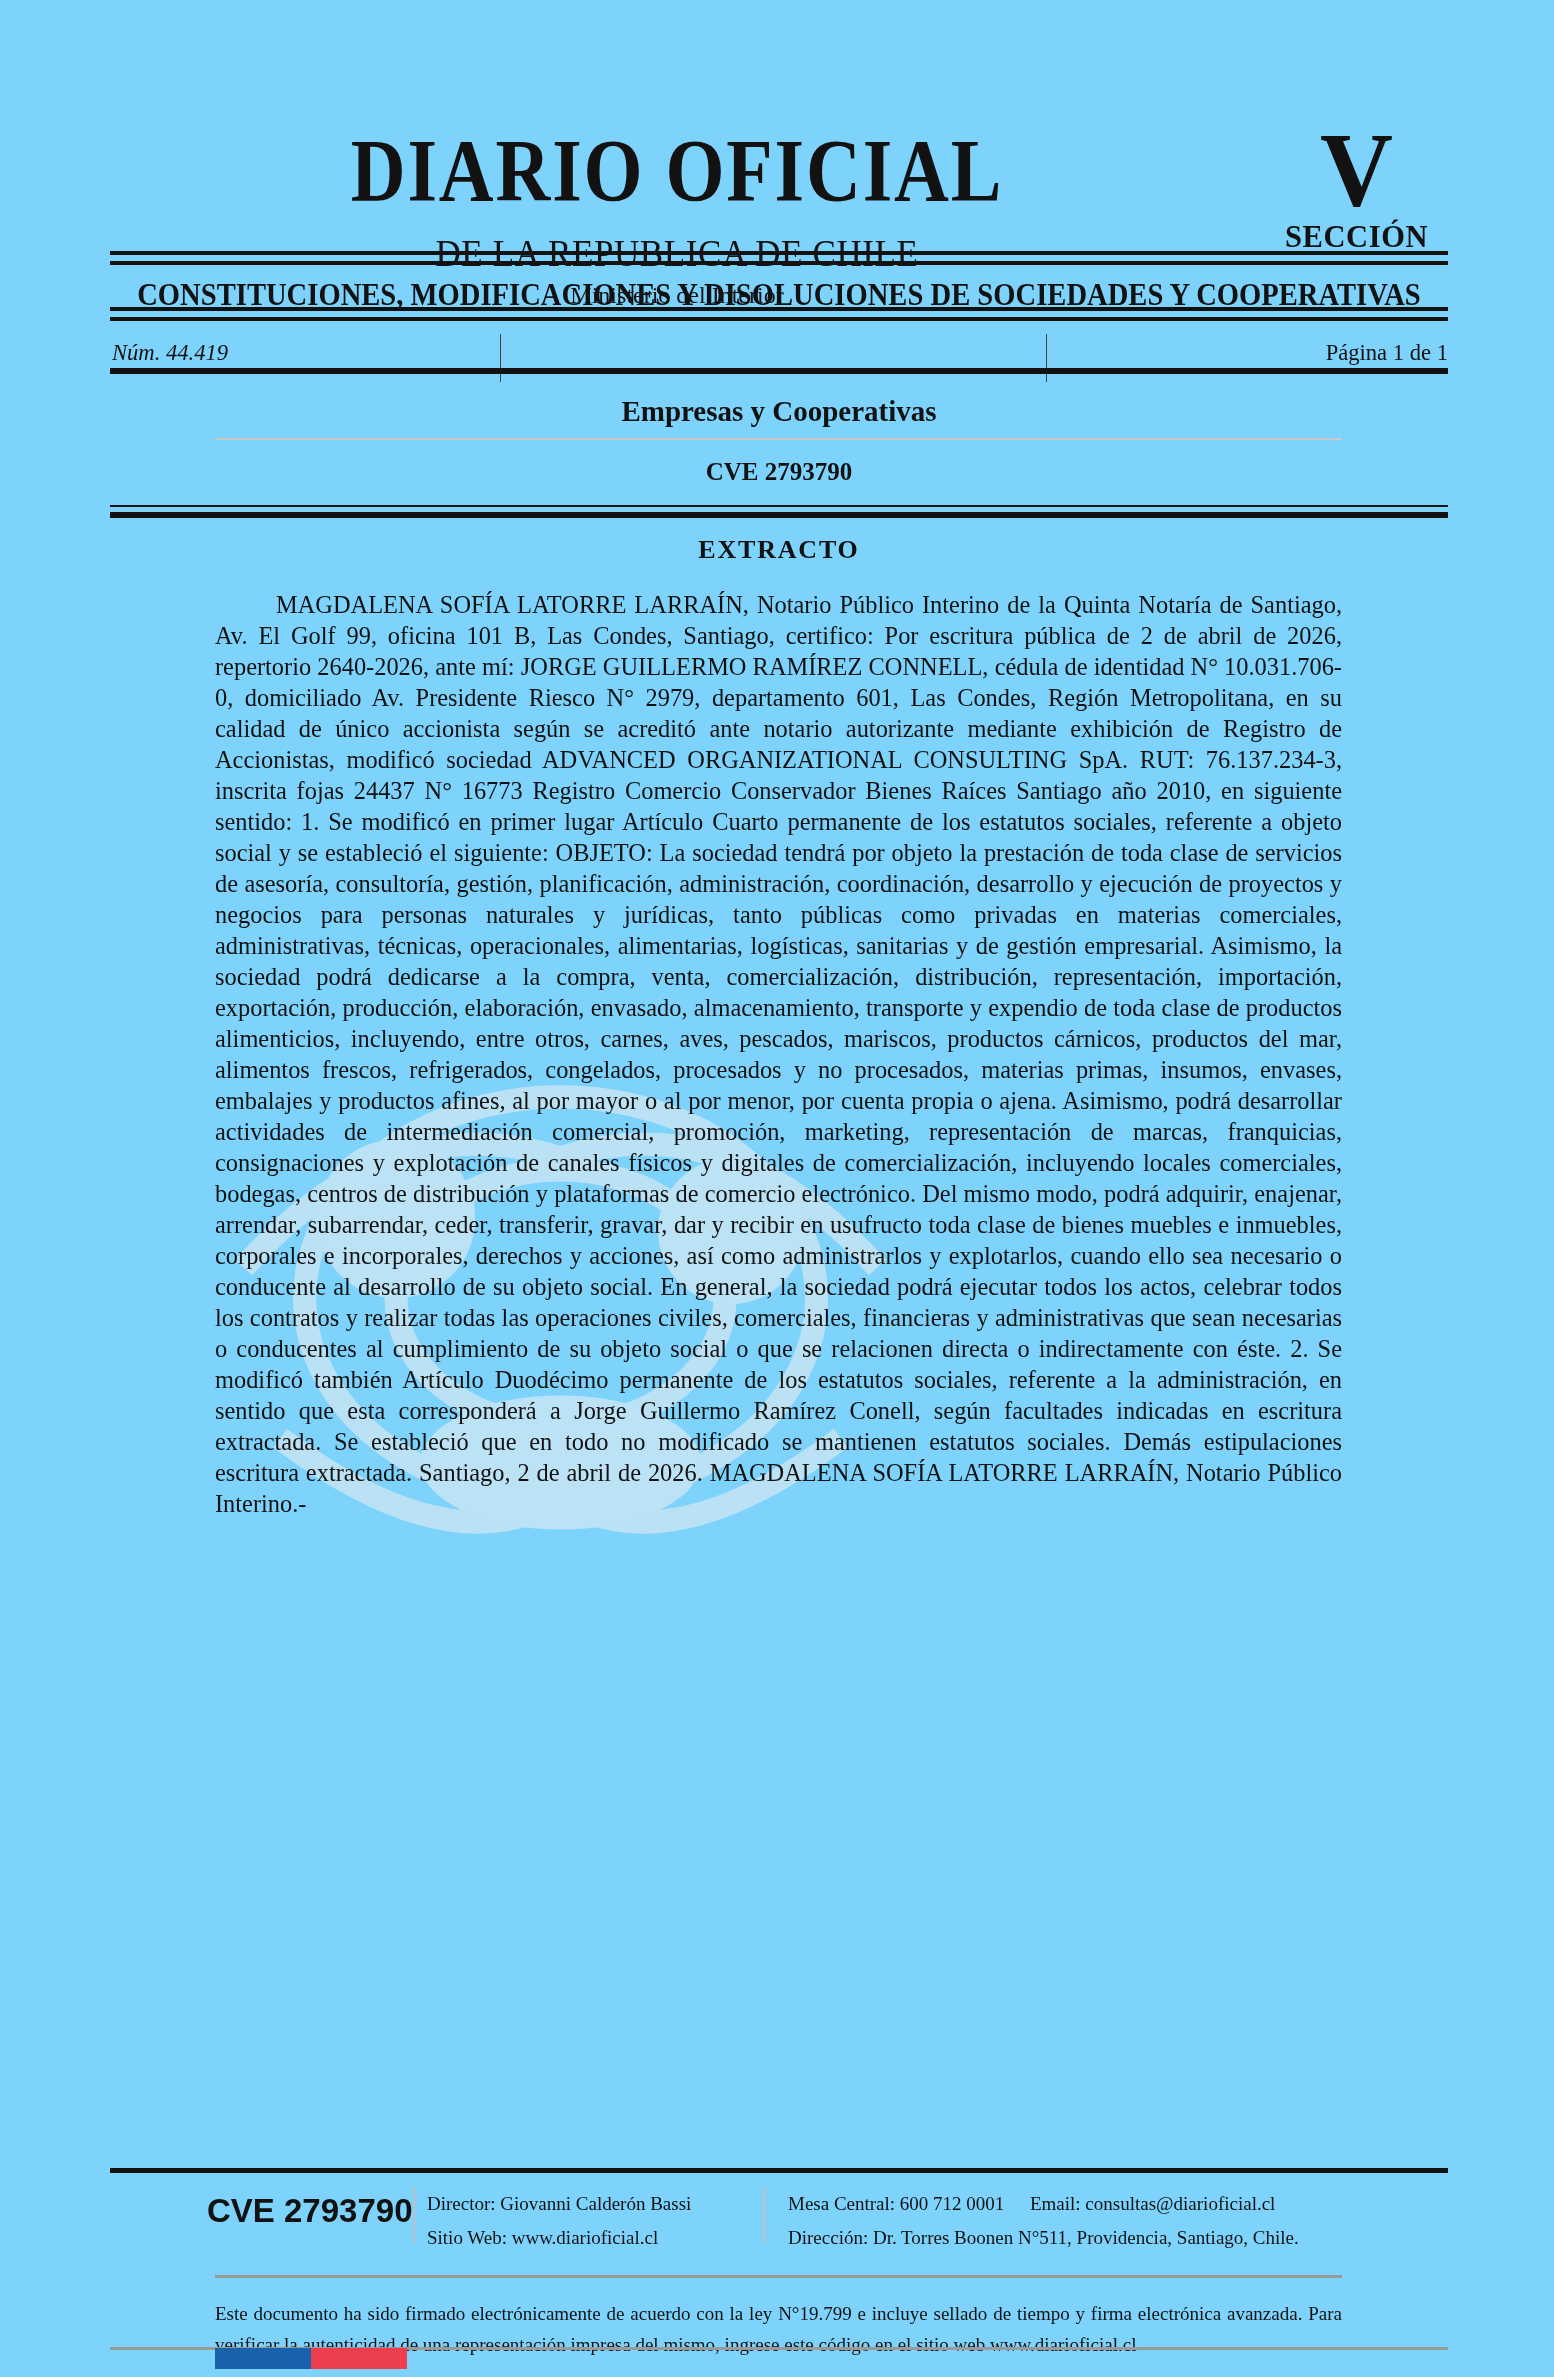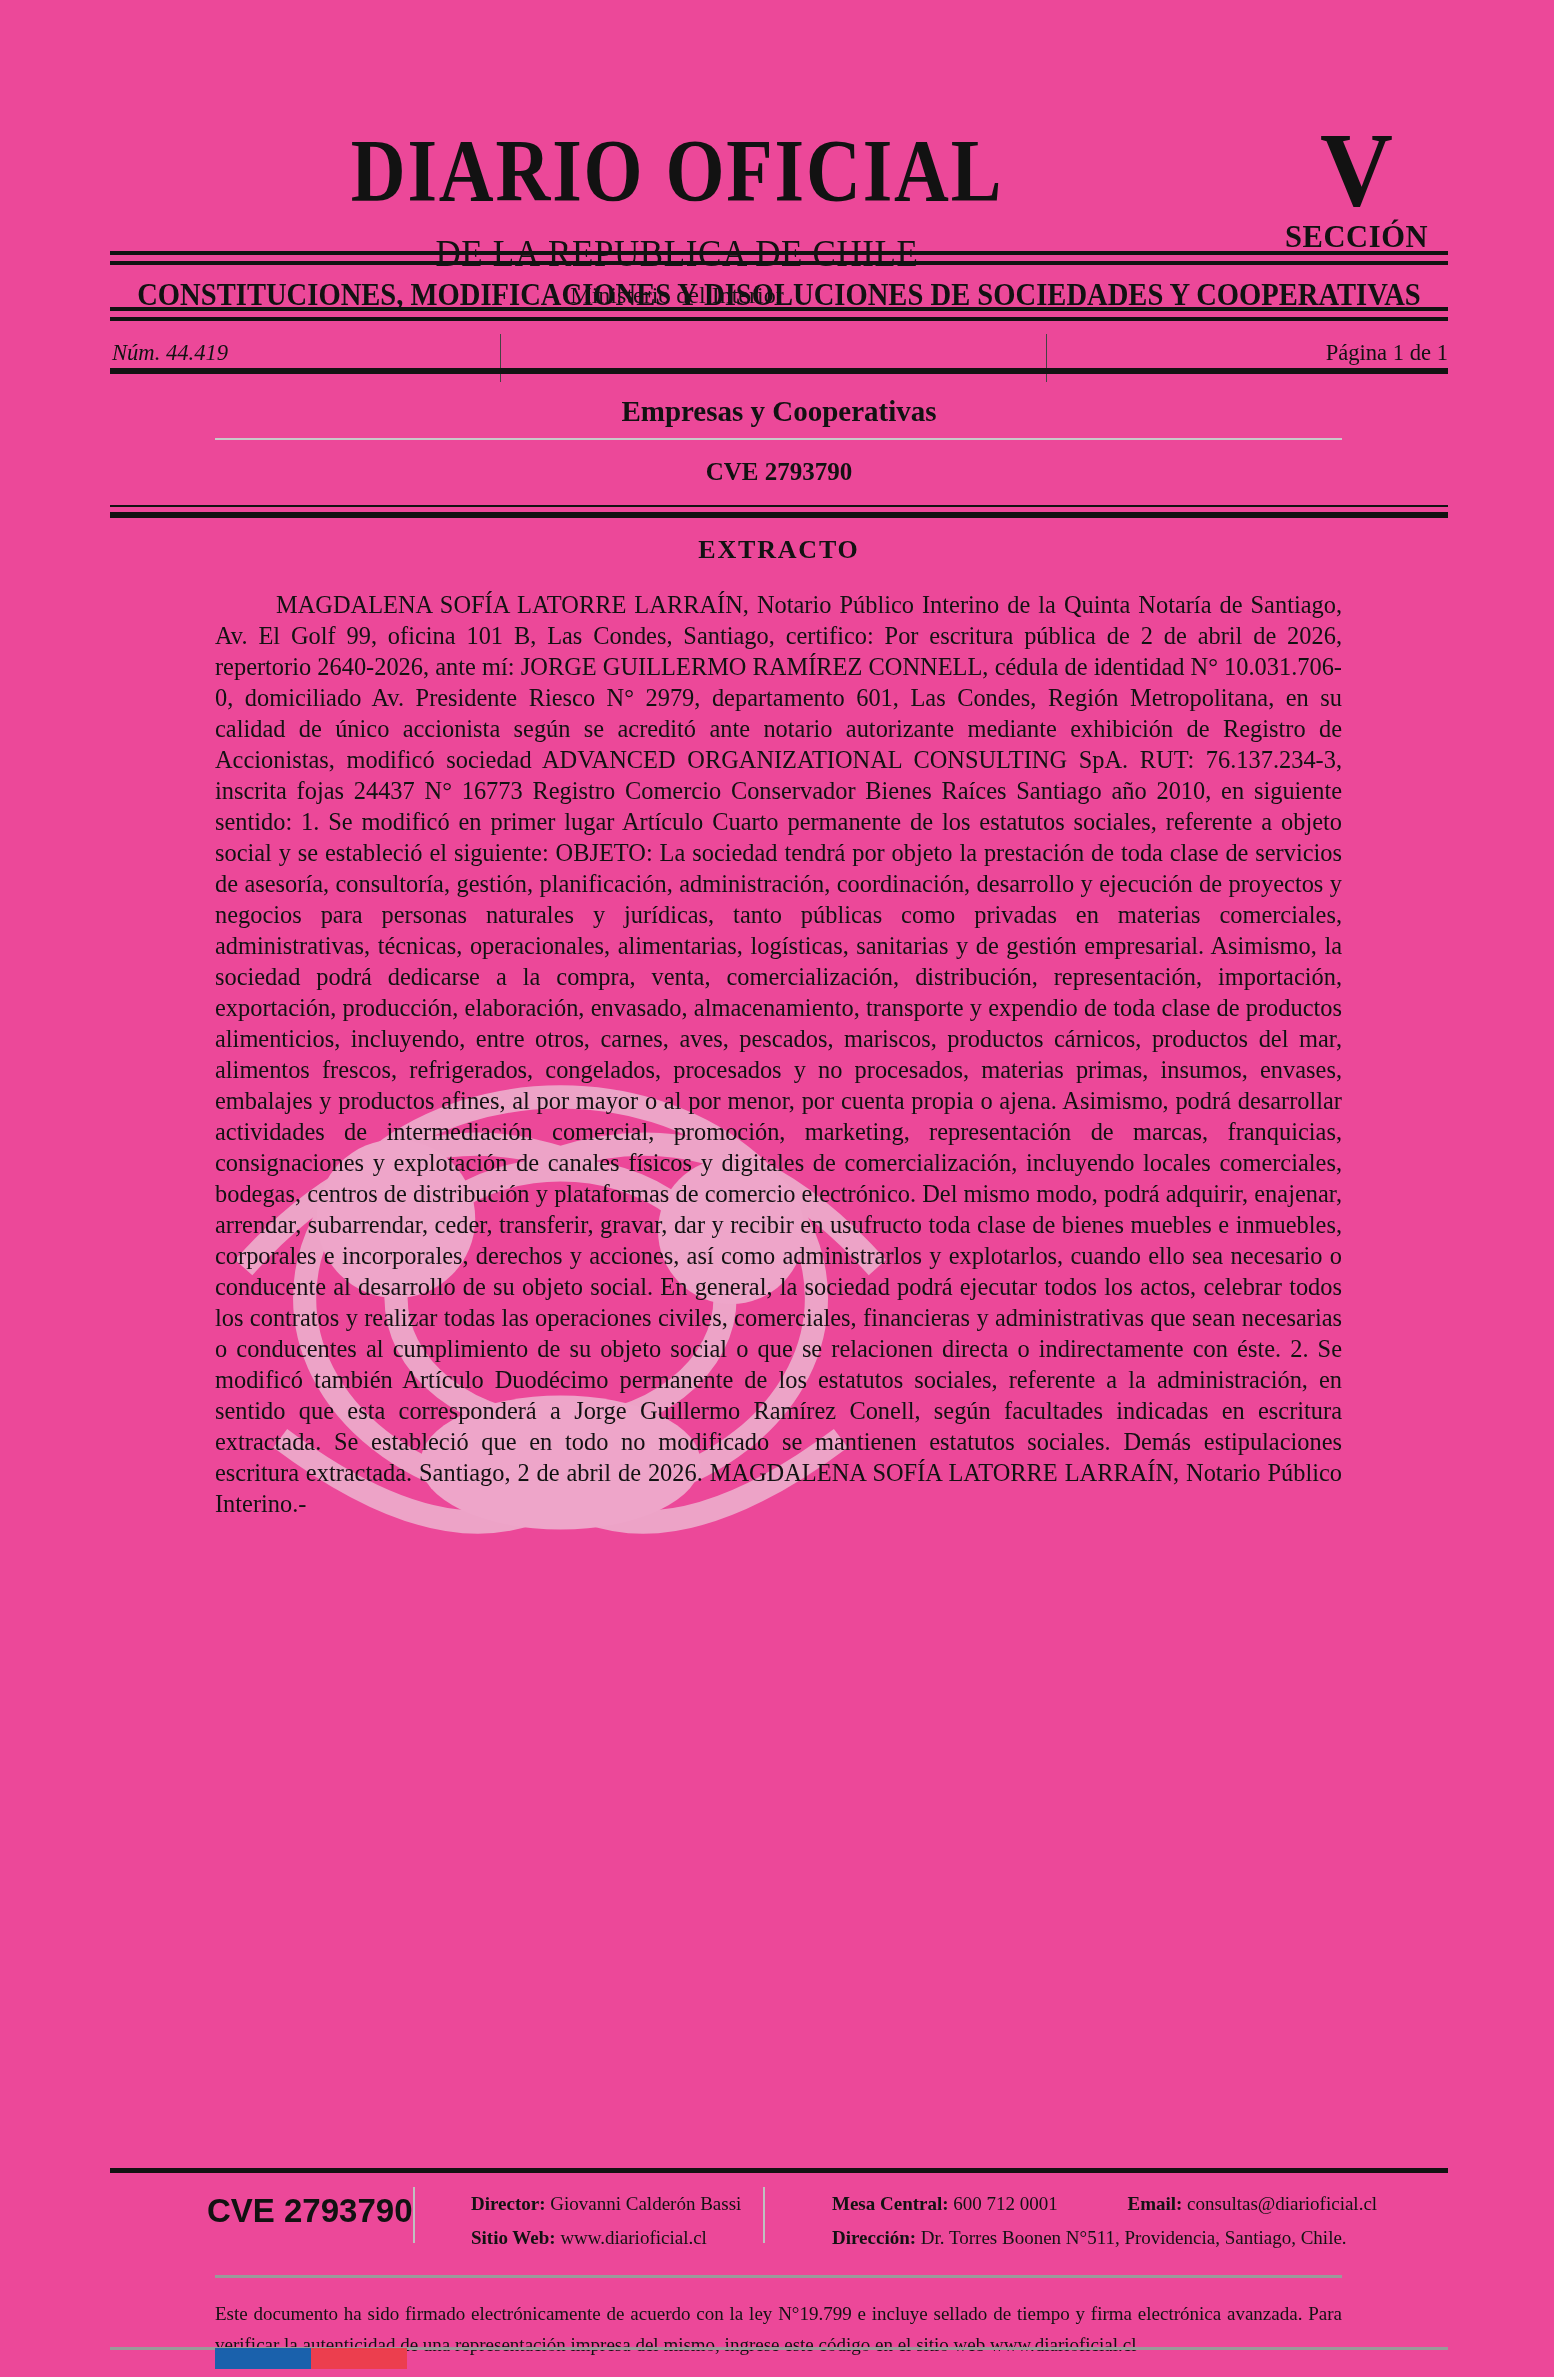--- a/index.html
+++ b/index.html
@@ -1,20 +1,20 @@
 <!DOCTYPE html>
 <html style="font-size:9.8px"><head>
 <meta charset="utf-8">
 <style>
   html, body { margin: 0; padding: 0; background: #ffffff; }
   .page {
     position: relative;
     width: 1554px;
     height: 2377px;
-    background: #ec4899;
+    background: #7dd3fc;
     font-family: "Liberation Serif", serif;
     color: #121212;
     overflow: hidden;
   }
   .abs { position: absolute; }
 
   
   .masthead-block { left: 110px; width: 1134px; text-align: center; }
   .doc-title {
     top: 119px;
@@ -97,21 +97,21 @@
   .watermark { left: 134px; top: 841px; opacity: 0.55; pointer-events: none; }
 
   
   .footer-cve {
     left: 207px; top: 2192px;
     font-family: "Liberation Sans", sans-serif;
     font-size: 33px; font-weight: bold; letter-spacing: 0px;
   }
   .footer-divider { width: 1.8px; height: 56px; top: 2187px; background: #c0c0c0; }
   .footer-col { top: 2187px; font-size: 19px; line-height: 34px; white-space: nowrap; }
-  .footer-col b { font-weight: bold; margin-left: 44px; }
+  .footer-col b { font-weight: normal; }
   .col-director { left: 427px; }
   .col-contact  { left: 788px; }
   .contact-gap { display: inline-block; width: 25.6px; }
   .legal-text {
     left: 215px; top: 2299px; width: 1127px;
     font-size: 19px; line-height: 30.5px;
     text-align: justify;
   }
   .flag { top: 2348px; height: 21.3px; }
   .flag-blue { left: 215px; width: 96px; }

